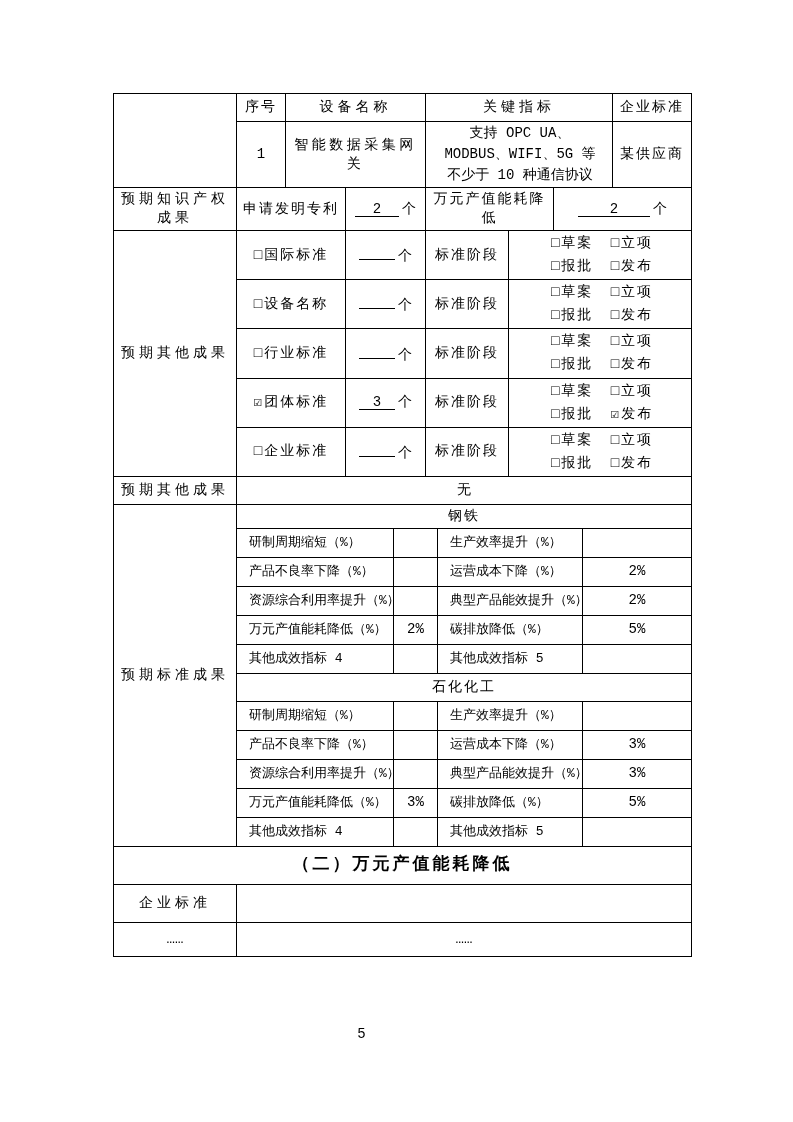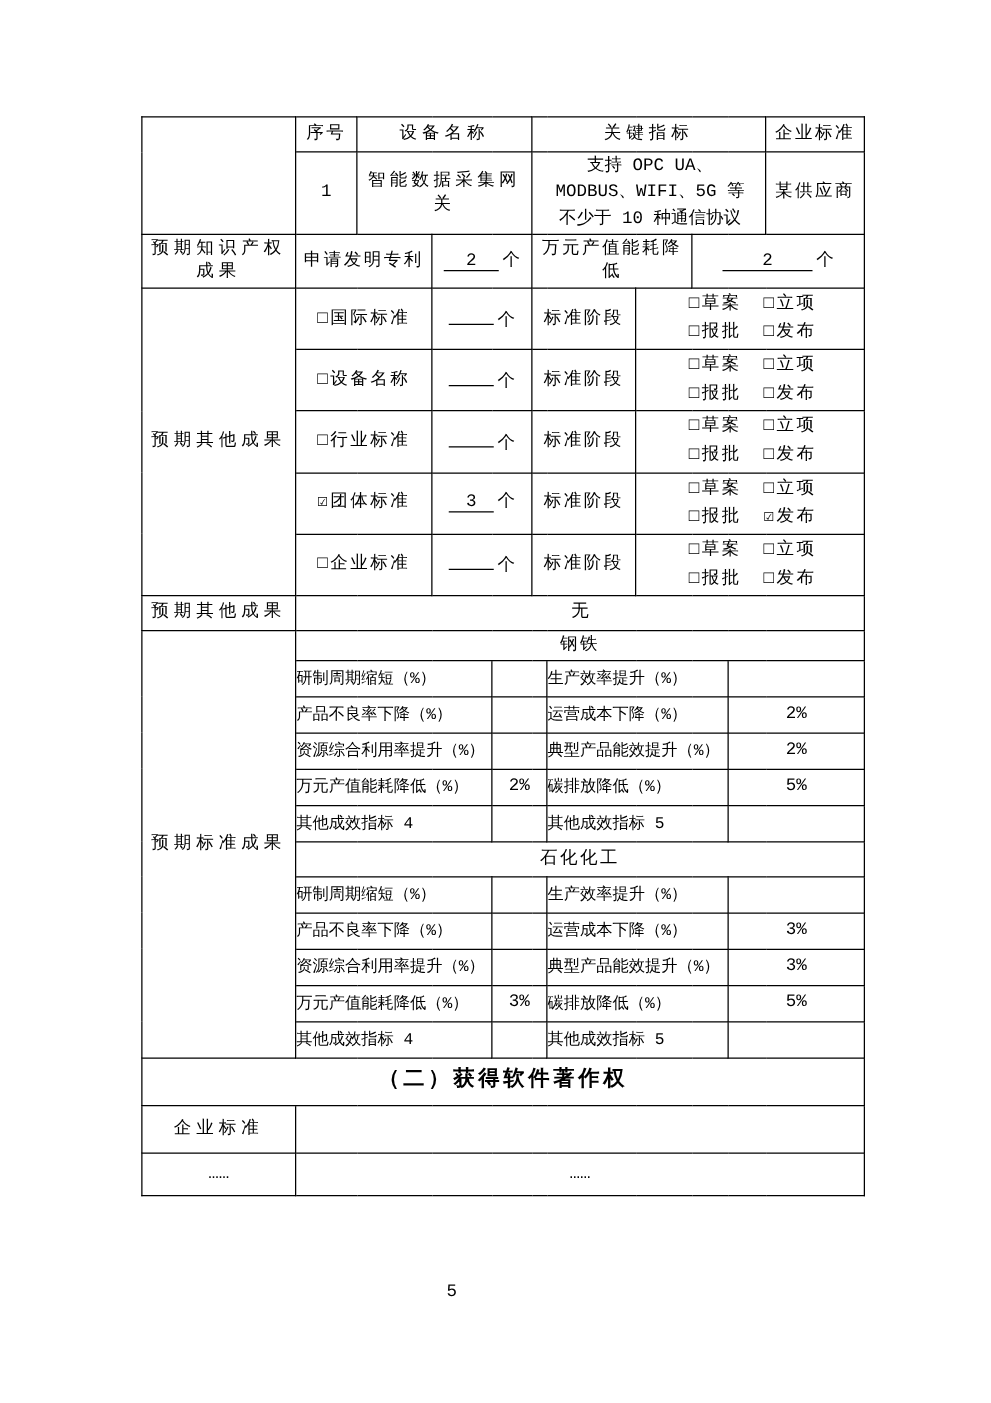--- a/index.html
+++ b/index.html
@@ -28,21 +28,21 @@
     line-height: 1.35;
   }
   .rh28{height:28px}.rh64{height:64px}.rh43{height:43px}.rh42{height:42px}
   .rh24{height:24px}.rh29{height:29px}.rh38{height:38px}.rh34{height:34px}
   .ls2{letter-spacing:2px}
   .ls35{letter-spacing:3.5px}
   .ls4{letter-spacing:4px}
   .label-cell{letter-spacing:4px;padding:0 5px}
   .indicator-cell{text-align:center;padding-left:5px;line-height:1.5;letter-spacing:0}
   .boxes{text-align:center;padding-left:7px;letter-spacing:2px;word-spacing:7px;line-height:1.65}
-  .effect-k{text-align:left;padding-left:0;font-size:13px;letter-spacing:0;white-space:nowrap}
+  .effect-k{text-align:left;padding-left:12px;font-size:13px;letter-spacing:0;white-space:nowrap}
   .blank{
     display:inline-block;border-bottom:1px solid #000;min-width:36px;height:16px;
     line-height:16px;vertical-align:baseline;text-align:center;margin-right:3px;letter-spacing:0;
   }
   .blank.w44{min-width:44px}
   .blank.w72{min-width:72px}
   .sec2{font-weight:bold;font-size:17px;letter-spacing:3px}
   .pageno{position:absolute;left:0;right:0;top:1026px;text-align:center;font-size:14px}
 </style>
 </head>
@@ -207,21 +207,21 @@
       <td colspan="2">5%</td>
     </tr>
     <tr class="rh29">
       <td colspan="3" class="effect-k">其他成效指标 4</td>
       <td colspan="2"></td>
       <td colspan="3" class="effect-k">其他成效指标 5</td>
       <td colspan="2"></td>
     </tr>
 
     <tr class="rh38">
-      <td colspan="11" class="sec2">（二）获得软件著作权</td>
+      <td colspan="11" class="sec2">（二）万元产值能耗降低</td>
     </tr>
     <tr class="rh38">
       <td class="label-cell">企业标准</td>
       <td colspan="10"></td>
     </tr>
     <tr class="rh34">
       <td>……</td>
       <td colspan="10">……</td>
     </tr>
   </tbody>

